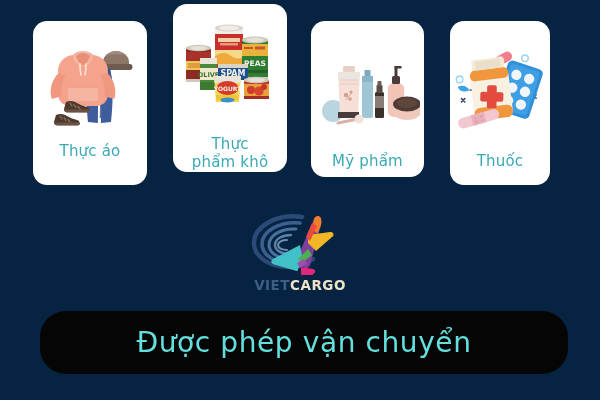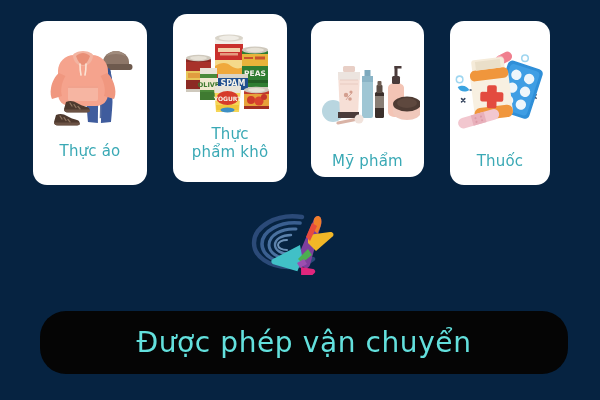--- a/index.html
+++ b/index.html
@@ -43,31 +43,31 @@
     line-height: 1.18;
     text-align: center;
     font-weight: 400;
     letter-spacing: .2px;
     padding: 0 6px;
     width: 100%;
     box-sizing: border-box;
   }
 
   #card-1 { left: 33px;  top: 21px; width: 114px; height: 164px; }
-  #card-2 { left: 173px; top: 14px; width: 114px; height: 168px; }
+  #card-2 { left: 173px; top: 4px; width: 114px; height: 168px; }
   #card-3 { left: 311px; top: 21px; width: 113px; height: 156px; }
   #card-4 { left: 450px; top: 21px; width: 100px; height: 164px; }
 
   #card-1 .card-art { height: 104px; margin-top: 8px; }
   #card-2 .card-art { height: 96px;  margin-top: 12px; }
   #card-3 .card-art { height: 92px;  margin-top: 26px; }
   #card-4 .card-art { height: 96px;  margin-top: 20px; }
 
   #card-1 .card-label { margin-top: 10px; }
-  #card-2 .card-label { margin-top: 4px; }
+  #card-2 .card-label { margin-top: 24px; }
   #card-3 .card-label { margin-top: 14px; }
   #card-4 .card-label { margin-top: 16px; }
 
   
   #logo-block {
     position: absolute;
     left: 0; right: 0; top: 207px;
     display: flex;
     flex-direction: column;
     align-items: center;
@@ -351,19 +351,22 @@
         <path d="M60 38L33 52c-2.4 1.2-2.2 4.4.4 5.2l24 7 5-13z" fill="#41c0c7"></path>
 
         <path d="M68 28l22-3c3-.4 4.6 2.6 2.6 4.6L76 44l-8-8z" fill="#f2b727"></path>
 
         <path d="M61 60l12 2c2 .4 3 2.6 1.6 4L66 74c-1.6 1.6-4.4.8-4.8-1.6z" fill="#e0267d"></path>
         <path d="M58 52l10-10 4 6-10 8z" fill="#4caf50"></path>
         <path d="M66 30l6-14 5 3-7 15z" fill="#e94b3c"></path>
         <path d="M57 56l7-4 3 5-7 4z" fill="#9c4fb0"></path>
       </g>
     </svg>
+    <div id="logo-wordmark">
+      <span id="logo-word-viet">VIET</span><span id="logo-word-cargo">CARGO</span>
+    </div>
   </div>
 
   <div id="banner">
     <span id="banner-text">Được phép vận chuyển</span>
   </div>
 
 </div>
 
 </body></html>

